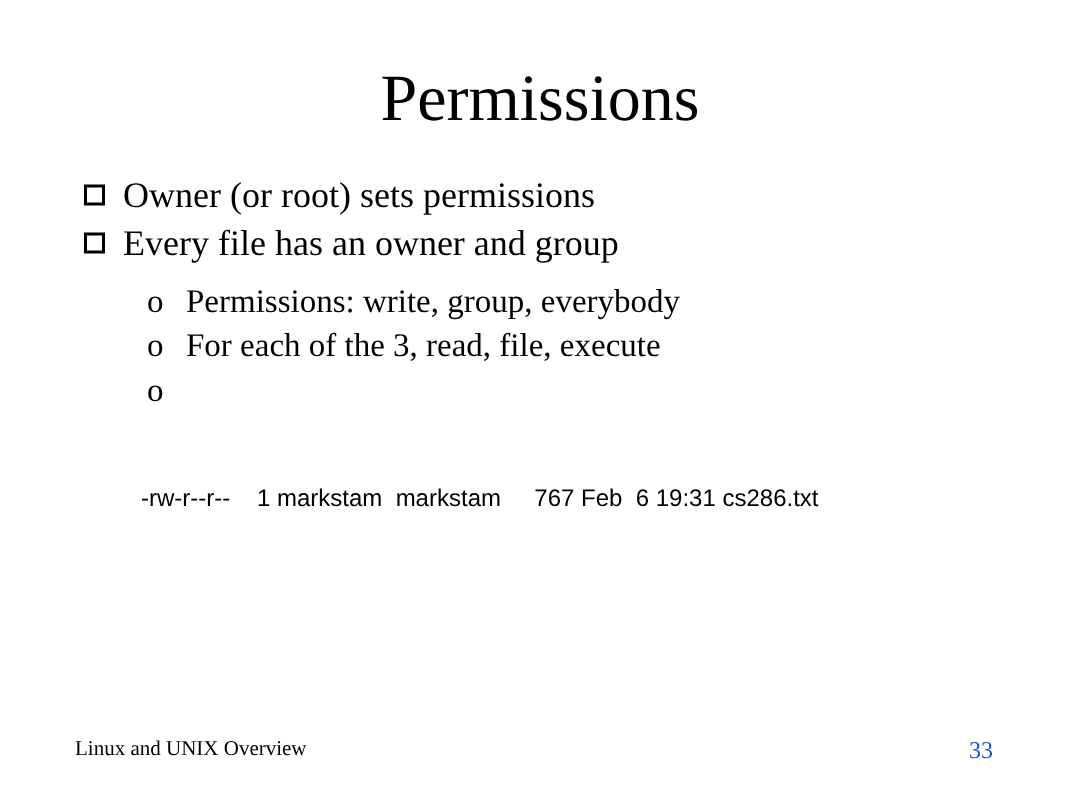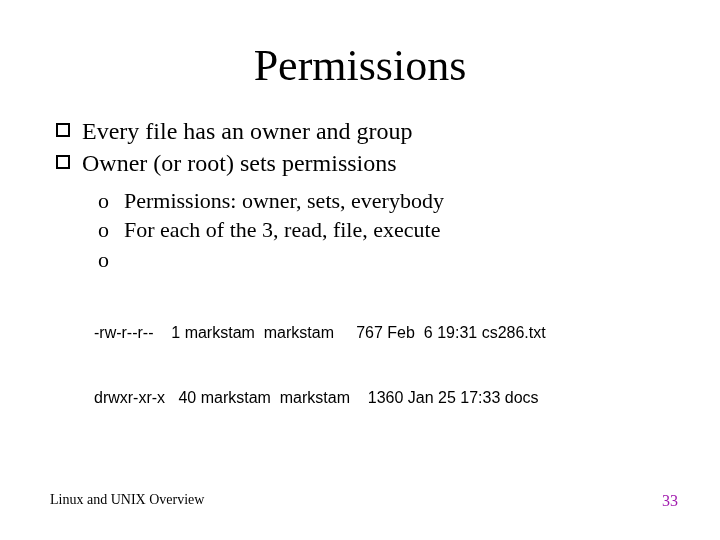--- a/index.html
+++ b/index.html
@@ -6,56 +6,55 @@
   html, body { width: 720px; height: 540px; background: #fff; font-family: "Comic Sans MS", "Comic Sans", cursive; color: #000; }
   .slide { position: relative; width: 720px; height: 540px; padding: 40px 50px 20px 50px; }
   .title { text-align: center; font-size: 44px; font-weight: normal; font-family: Georgia, "Times New Roman", serif; margin-bottom: 24px; }
   .bullets-lvl1 { list-style: none; padding-left: 6px; }
   .bullets-lvl1 > li { font-size: 24px; line-height: 1.35; display: flex; align-items: flex-start; }
   .bullets-lvl1 > li .marker { display: inline-block; width: 14px; height: 14px; border: 2px solid #000; margin-right: 12px; margin-top: 8px; flex-shrink: 0; }
   .bullets-lvl2 { list-style: none; padding-left: 48px; margin-top: 6px; }
   .bullets-lvl2 > li { font-size: 22px; line-height: 1.35; display: flex; align-items: flex-start; }
   .bullets-lvl2 > li .marker { font-family: Georgia, serif; width: 18px; margin-right: 8px; flex-shrink: 0; }
   .listing { font-family: Arial, Helvetica, sans-serif; font-size: 16px; line-height: 1.35; white-space: pre; padding-left: 44px; margin-top: 4px; }
-  .footer { position: absolute; bottom: 30px; left: 50px; right: 42px; display: flex; justify-content: space-between; font-size: 14px; font-family: Georgia, "Times New Roman", serif; }
-  .page-num { color: #a21caf; font-family: "Comic Sans MS", cursive; font-size: 16px; }
+  .footer { position: absolute; bottom: 30px; left: 50px; right: 58px; display: flex; justify-content: space-between; font-size: 14px; font-family: Georgia, "Times New Roman", serif; }
+  .page-num { color: #1d4ed8; font-family: "Comic Sans MS", cursive; font-size: 16px; }
 </style>
 </head>
 <body>
 
 <div class="slide">
   <h1 class="title">Permissions</h1>
 
   <ul class="bullets-lvl1">
     <li>
       <span class="marker"></span>
-      <span>Every file has an owner and group</span>
+      <span>Owner (or root) sets permissions</span>
     </li>
     <li>
       <span class="marker"></span>
-      <span>Owner (or root) sets permissions</span>
+      <span>Every file has an owner and group</span>
     </li>
   </ul>
 
   <ul class="bullets-lvl2">
     <li>
       <span class="marker">o</span>
-      <span>Permissions: owner, sets, everybody</span>
+      <span>Permissions: write, group, everybody</span>
     </li>
     <li>
       <span class="marker">o</span>
       <span>For each of the 3, read, file, execute</span>
     </li>
     <li>
       <span class="marker">o</span>
     </li>
   </ul>
 
   <div class="listing">
     <div>-rw-r--r--    1 markstam  markstam     767 Feb  6 19:31 cs286.txt</div>
-    <div>drwxr-xr-x   40 markstam  markstam    1360 Jan 25 17:33 docs</div>
   </div>
 
   <div class="footer">
     <span>Linux and UNIX Overview</span>
     <span class="page-num">33</span>
   </div>
 </div>
 
 </body></html>

